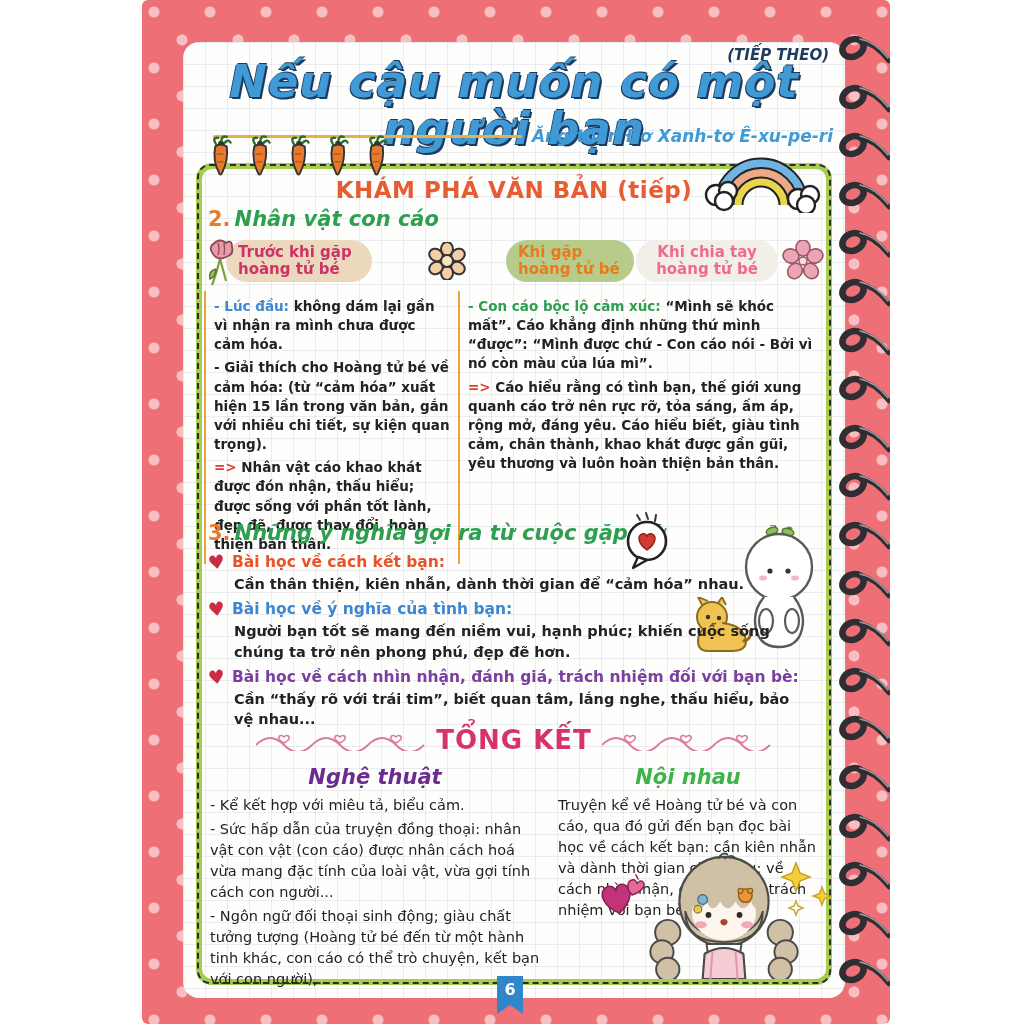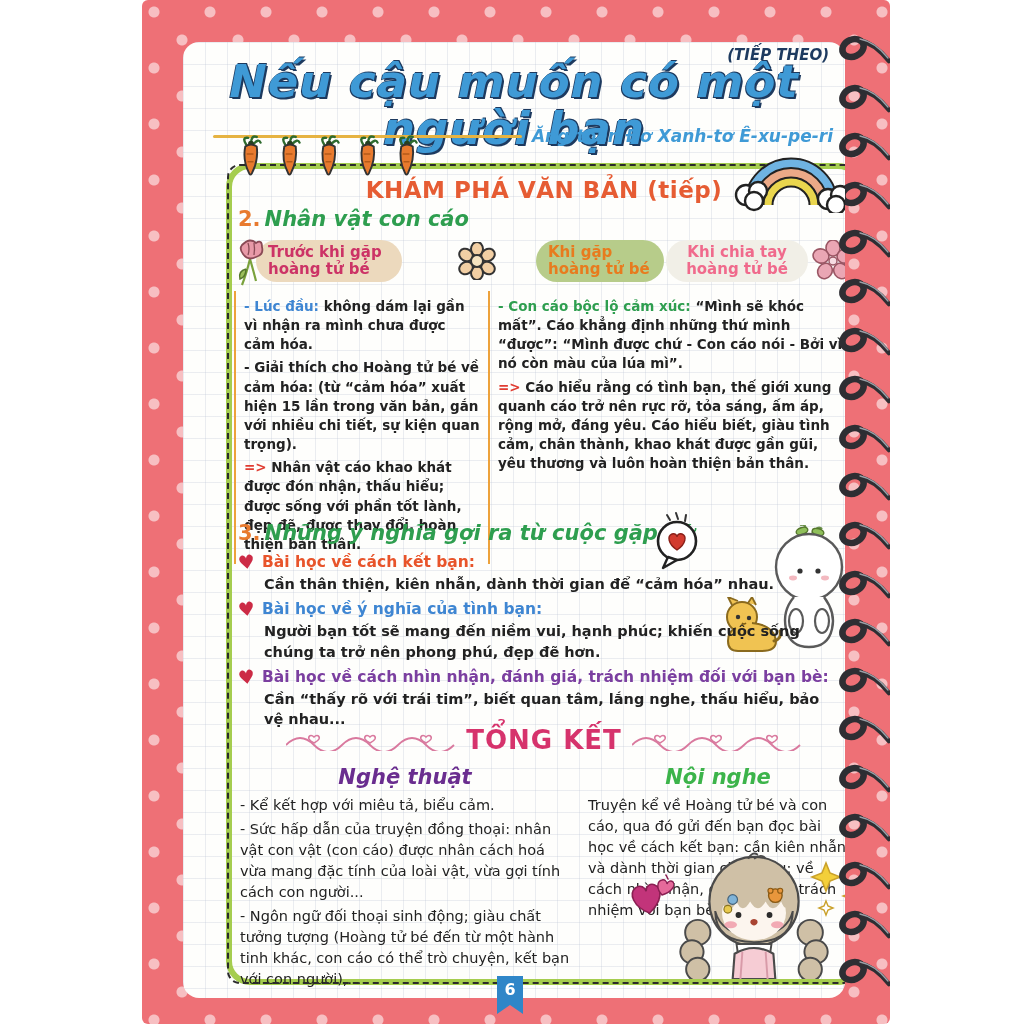--- a/index.html
+++ b/index.html
@@ -27,21 +27,21 @@
   
   .continuation{position:absolute;top:4px;right:16px;font-size:15px;font-weight:bold;font-style:italic;color:#1d3a5f;}
   .page-title{position:absolute;top:16px;left:0;width:100%;text-align:center;font-size:45px;line-height:1.05;
     font-weight:bold;font-style:italic;color:#3f9ad6;letter-spacing:1px;
     text-shadow:2px 2px 0 #1d3a5f, -1px 1px 0 #1d3a5f, 1px -1px 0 #1d3a5f;}
   .byline-row{position:absolute;top:84px;left:30px;right:12px;display:flex;align-items:center;gap:10px;justify-content:space-between;}
   .title-underline{flex:1;height:3px;background:#e6b342;border-radius:2px;}
   .author{font-size:17px;font-weight:bold;font-style:italic;color:#3f9ad6;white-space:nowrap;}
 
   
-  .gbox{position:absolute;left:13px;top:121px;width:624px;height:810px;border:6px solid #a5cd4f;border-radius:24px;margin-left:30px;}
+  .gbox{position:absolute;left:13px;top:121px;width:624px;height:810px;border:6px solid #a5cd4f;border-radius:16px;}
   .gbox::after{content:"";position:absolute;inset:-5px;border:2.5px dashed #2b2b2b;border-radius:13px;z-index:50;pointer-events:none;}
   .carrot-row{position:absolute;top:-34px;left:6px;display:flex;gap:13px;z-index:60;}
   .rainbow{position:absolute;top:-18px;right:2px;z-index:60;}
 
   .explore-heading{position:absolute;top:8px;left:0;width:100%;text-align:center;
     font-size:23px;font-weight:bold;color:#e65c33;letter-spacing:.5px;}
   .sec-title{position:absolute;left:6px;font-size:21px;font-weight:bold;font-style:italic;}
   .sec-no{color:#e87a2e;margin-right:4px;font-style:normal;}
   .script-green{color:#2e9e4f;}
   .s2{top:38px;} .s3{top:352px;}
@@ -403,21 +403,21 @@
       <div class="sum-cols">
         <div class="sum-col-art">
           <div class="sum-col-h h-art">Nghệ thuật</div>
           <div class="sum-text">
             <p>- Kể kết hợp với miêu tả, biểu cảm.</p>
             <p>- Sức hấp dẫn của truyện đồng thoại: nhân vật con vật (con cáo) được nhân cách hoá vừa mang đặc tính của loài vật, vừa gợi tính cách con người...</p>
             <p>- Ngôn ngữ đối thoại sinh động; giàu chất tưởng tượng (Hoàng tử bé đến từ một hành tinh khác, con cáo có thể trò chuyện, kết bạn với con người),...</p>
           </div>
         </div>
         <div class="sum-col-content">
-          <div class="sum-col-h h-content">Nội nghe</div>
+          <div class="sum-col-h h-content">Nội nhau</div>
           <div class="sum-text">
             <p>Truyện kể về Hoàng tử bé và con cáo, qua đó gửi đến bạn đọc bài học về cách kết bạn: cần kiên nhẫn và dành thời gian cho nhau; về cách nhìn nhận, đánh giá và trách nhiệm với bạn bè.</p>
           </div>
         </div>
       </div>
 
       <svg class="hearts-doodle" width="46" height="50" viewBox="0 0 46 50">
         <path d="M18 40 C4 30 2 16 11 12 C16 10 20 14 20 18 C21 13 26 11 30 14 C37 19 33 32 18 40 Z" fill="#c2347a" stroke="#8a1f52" stroke-width="1.6" transform="rotate(-14 20 26)"></path>
         <path d="M34 22 C28 16 29 8 34 7 C37 6 39 9 39 11 C40 8 43 7 45 9 C48 12 44 19 34 22 Z" fill="#e56a9b" stroke="#8a1f52" stroke-width="1.4"></path>
         <path d="M38 2 l2 4" stroke="#8a1f52" stroke-width="1.6" stroke-linecap="round"></path>

